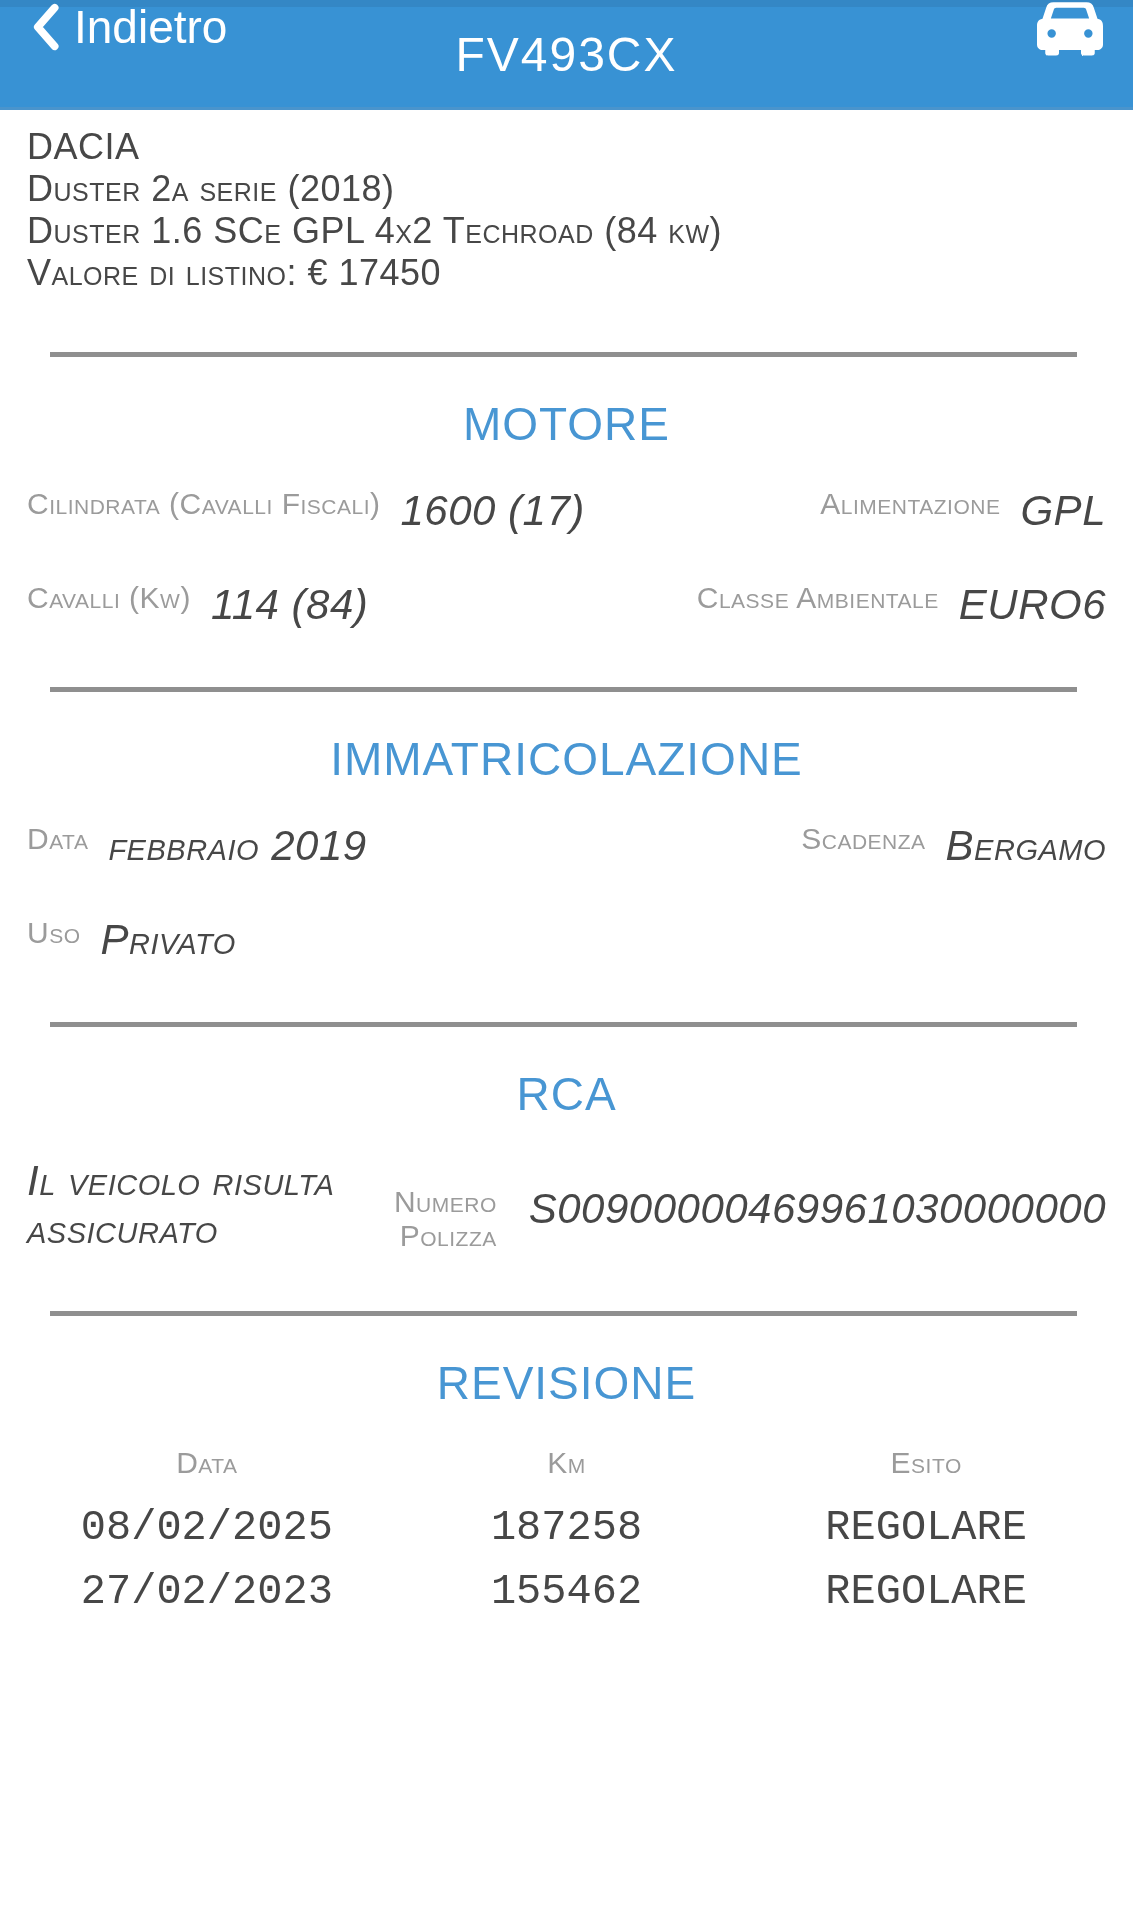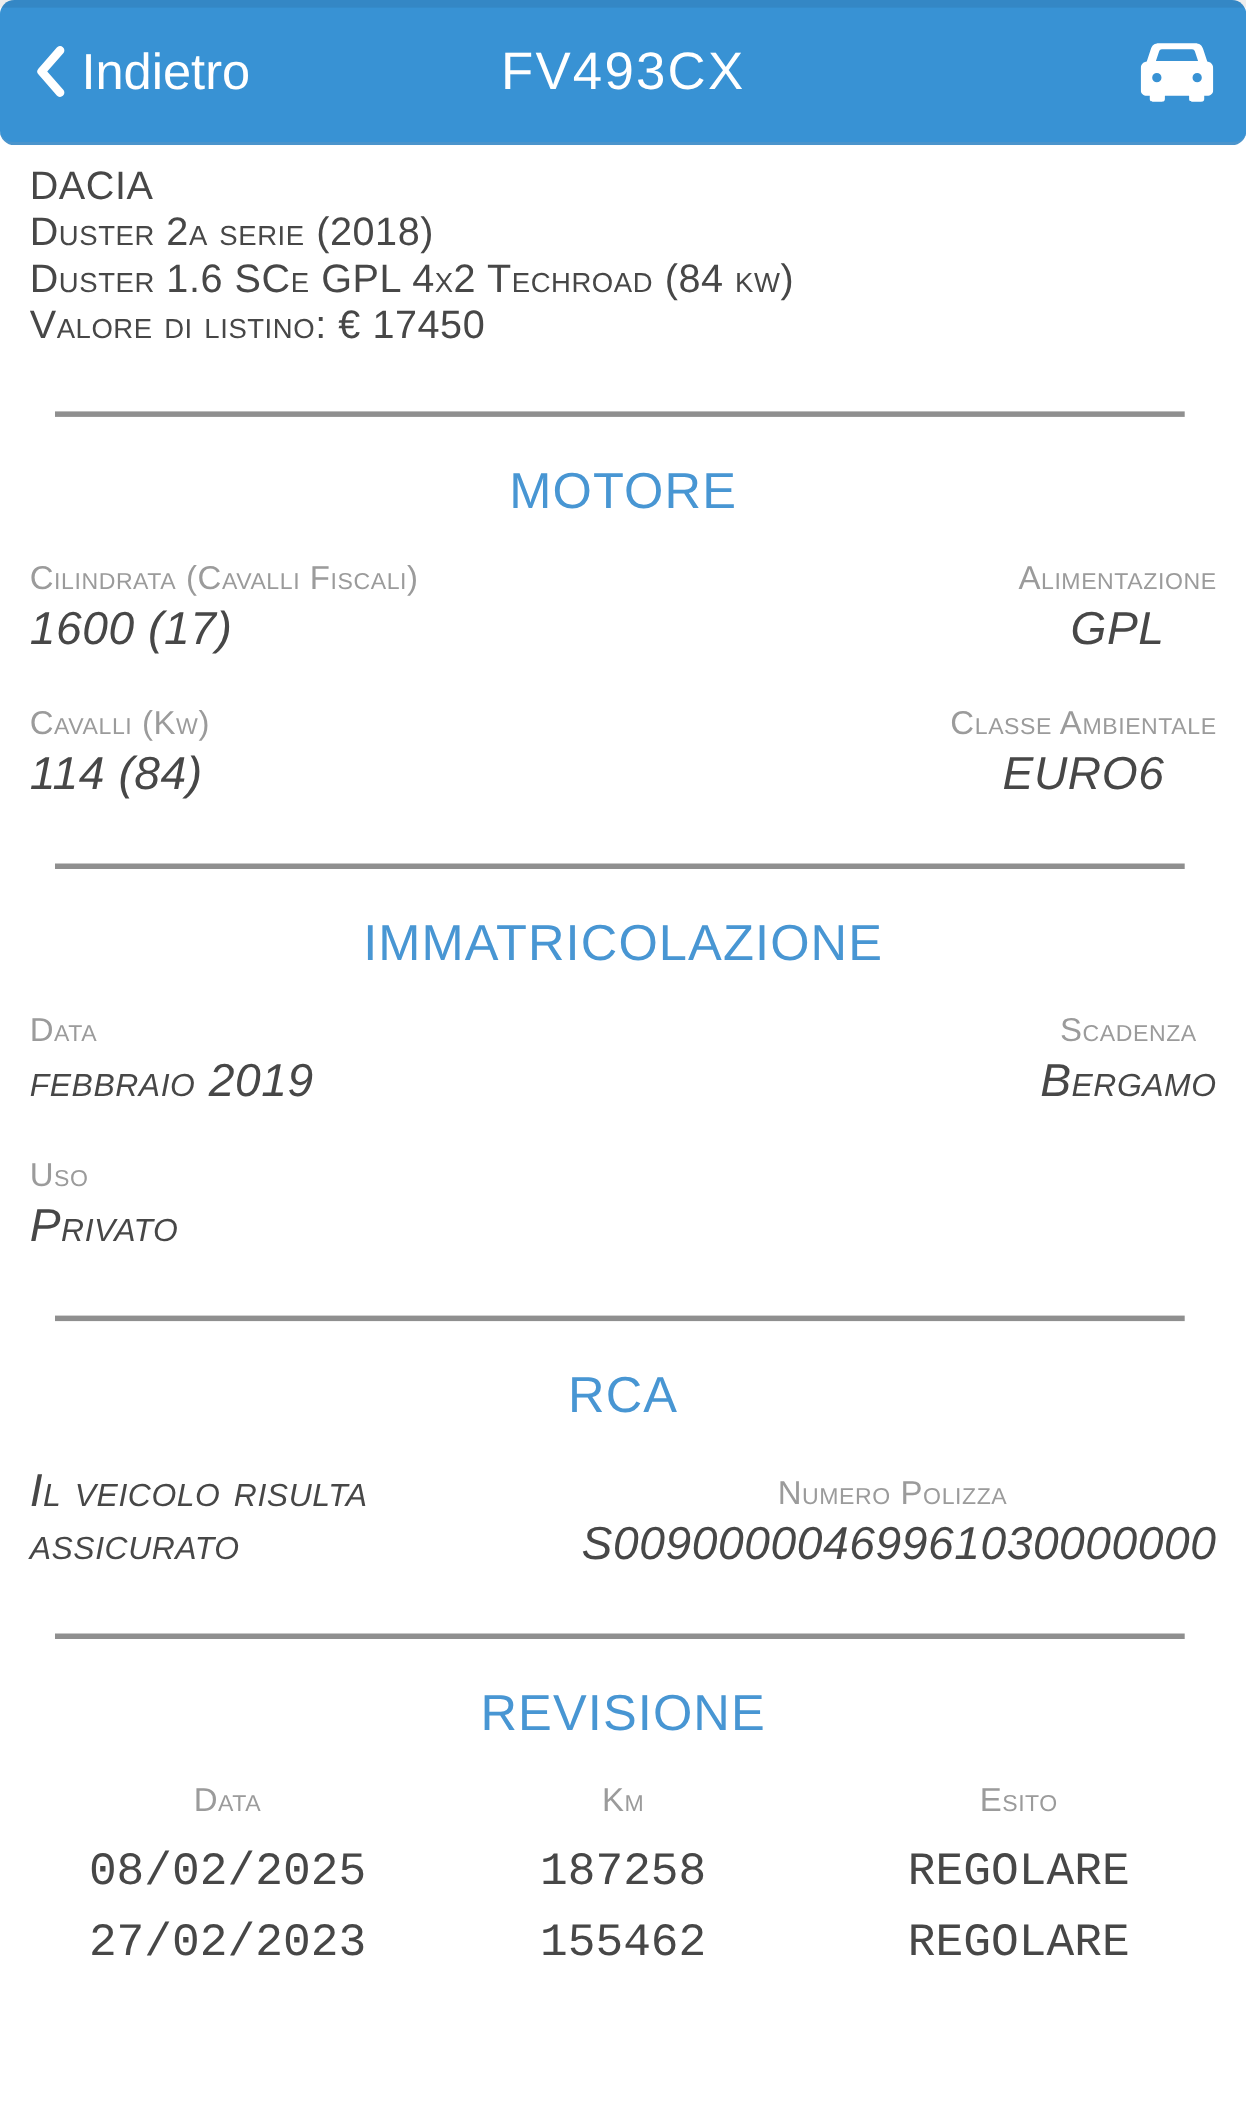--- a/index.html
+++ b/index.html
@@ -4,24 +4,24 @@
 <style>
   * { margin:0; padding:0; box-sizing:border-box; }
   html,body { background:#fff; }
   body {
     width:1133px; height:1920px; overflow:hidden;
     font-family:"Liberation Sans", sans-serif;
     color:var(--value-gray,#474747);
   }
   
   .navbar {
-    position:relative; height:132px;
+    position:relative; height:110px;
     background:var(--header-blue,#3892d4);
     border-bottom:3px solid var(--header-border,#4a94cc);
-    display:flex; align-items:center; padding:0 30px;border-radius:13px;
+    display:flex; align-items:flex-start; padding:0 30px;
   }
   .navbar::before{
     content:""; position:absolute; top:0; left:0; right:0; height:7px;
     background:rgba(0,0,0,0.07);
   }
   .back-btn {
     display:flex; align-items:center; gap:14px;
     color:#fff; font-size:46px; cursor:pointer; z-index:1;
   }
   .back-btn svg { display:block; }
@@ -48,22 +48,22 @@
     text-align:center; font-size:46px; font-weight:normal;
     letter-spacing:1px;
     color:var(--accent-blue,#4896d3);
     margin:40px 0 36px 0;
   }
   .field-row {
     display:flex; justify-content:space-between; align-items:flex-start;
     margin-bottom:46px;
   }
   .field-row.bottom { align-items:flex-end; }
-  .field { display:flex; flex-direction:column; gap:4px; }
-  .field.right { text-align:right; margin-left:auto;align-items:center; }
+  .field { display:flex; flex-direction:row; gap:20px; }
+  .field.right { text-align:right; margin-left:auto; }
   .field-label {
     font-size:30px; font-variant:small-caps; letter-spacing:0.5px;
     color:var(--label-gray,#9b9b9b);
   }
   .field-value {
     font-size:42px; font-variant:small-caps; letter-spacing:0.5px;
     color:var(--value-gray,#474747);
     font-style:italic;
   }
   .field-value.plain { font-variant:normal;margin-left:12px; }

